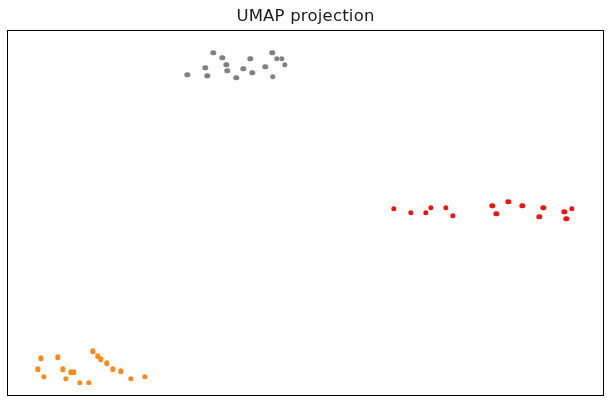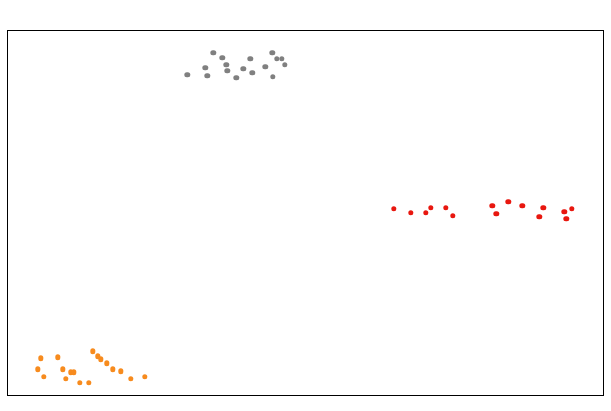--- a/index.html
+++ b/index.html
@@ -51,20 +51,21 @@
     position: absolute;
     border-radius: 50%;
     transform: translate(-50%, -50%);
   }
 </style>
 </head>
 <body>
 
 <div id="figure">
 
+  <div id="chart-title">UMAP projection</div>
 
   <div id="plot-area">
     <div id="points-layer">
         <div class="pt" style="left: 30.1508%; top: 12.0219%; width: 5.4px; height: 5.4px; background: rgb(128, 128, 128);"></div>
         <div class="pt" style="left: 33.1658%; top: 10.1093%; width: 5.4px; height: 5.4px; background: rgb(128, 128, 128);"></div>
         <div class="pt" style="left: 33.5008%; top: 12.2951%; width: 5.4px; height: 5.4px; background: rgb(128, 128, 128);"></div>
         <div class="pt" style="left: 34.5059%; top: 6.01093%; width: 5.4px; height: 5.4px; background: rgb(128, 128, 128);"></div>
         <div class="pt" style="left: 36.0134%; top: 7.37705%; width: 5.4px; height: 5.4px; background: rgb(128, 128, 128);"></div>
         <div class="pt" style="left: 36.6834%; top: 9.28962%; width: 5.4px; height: 5.4px; background: rgb(128, 128, 128);"></div>
         <div class="pt" style="left: 36.8509%; top: 10.929%; width: 5.4px; height: 5.4px; background: rgb(128, 128, 128);"></div>

